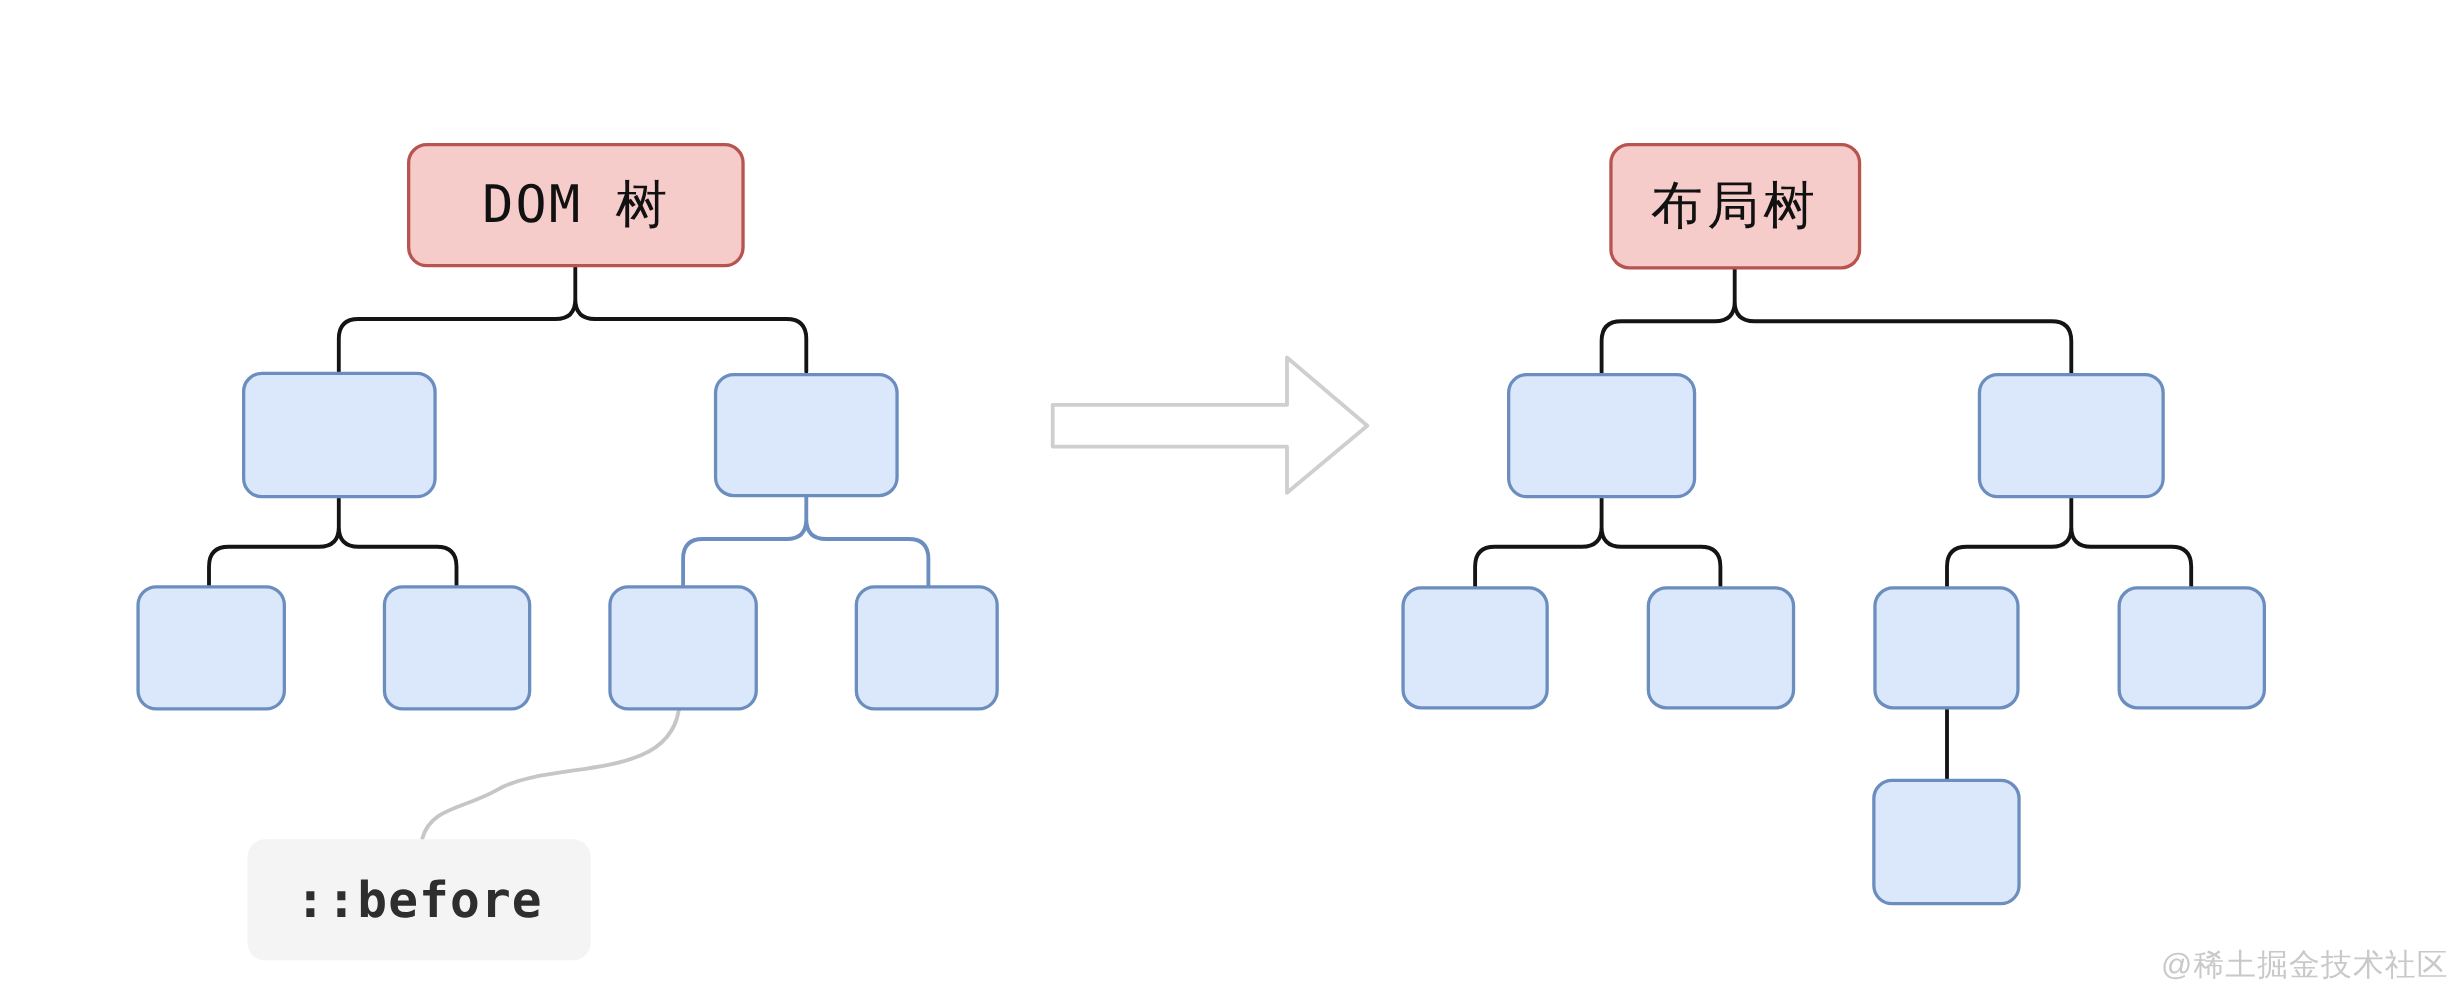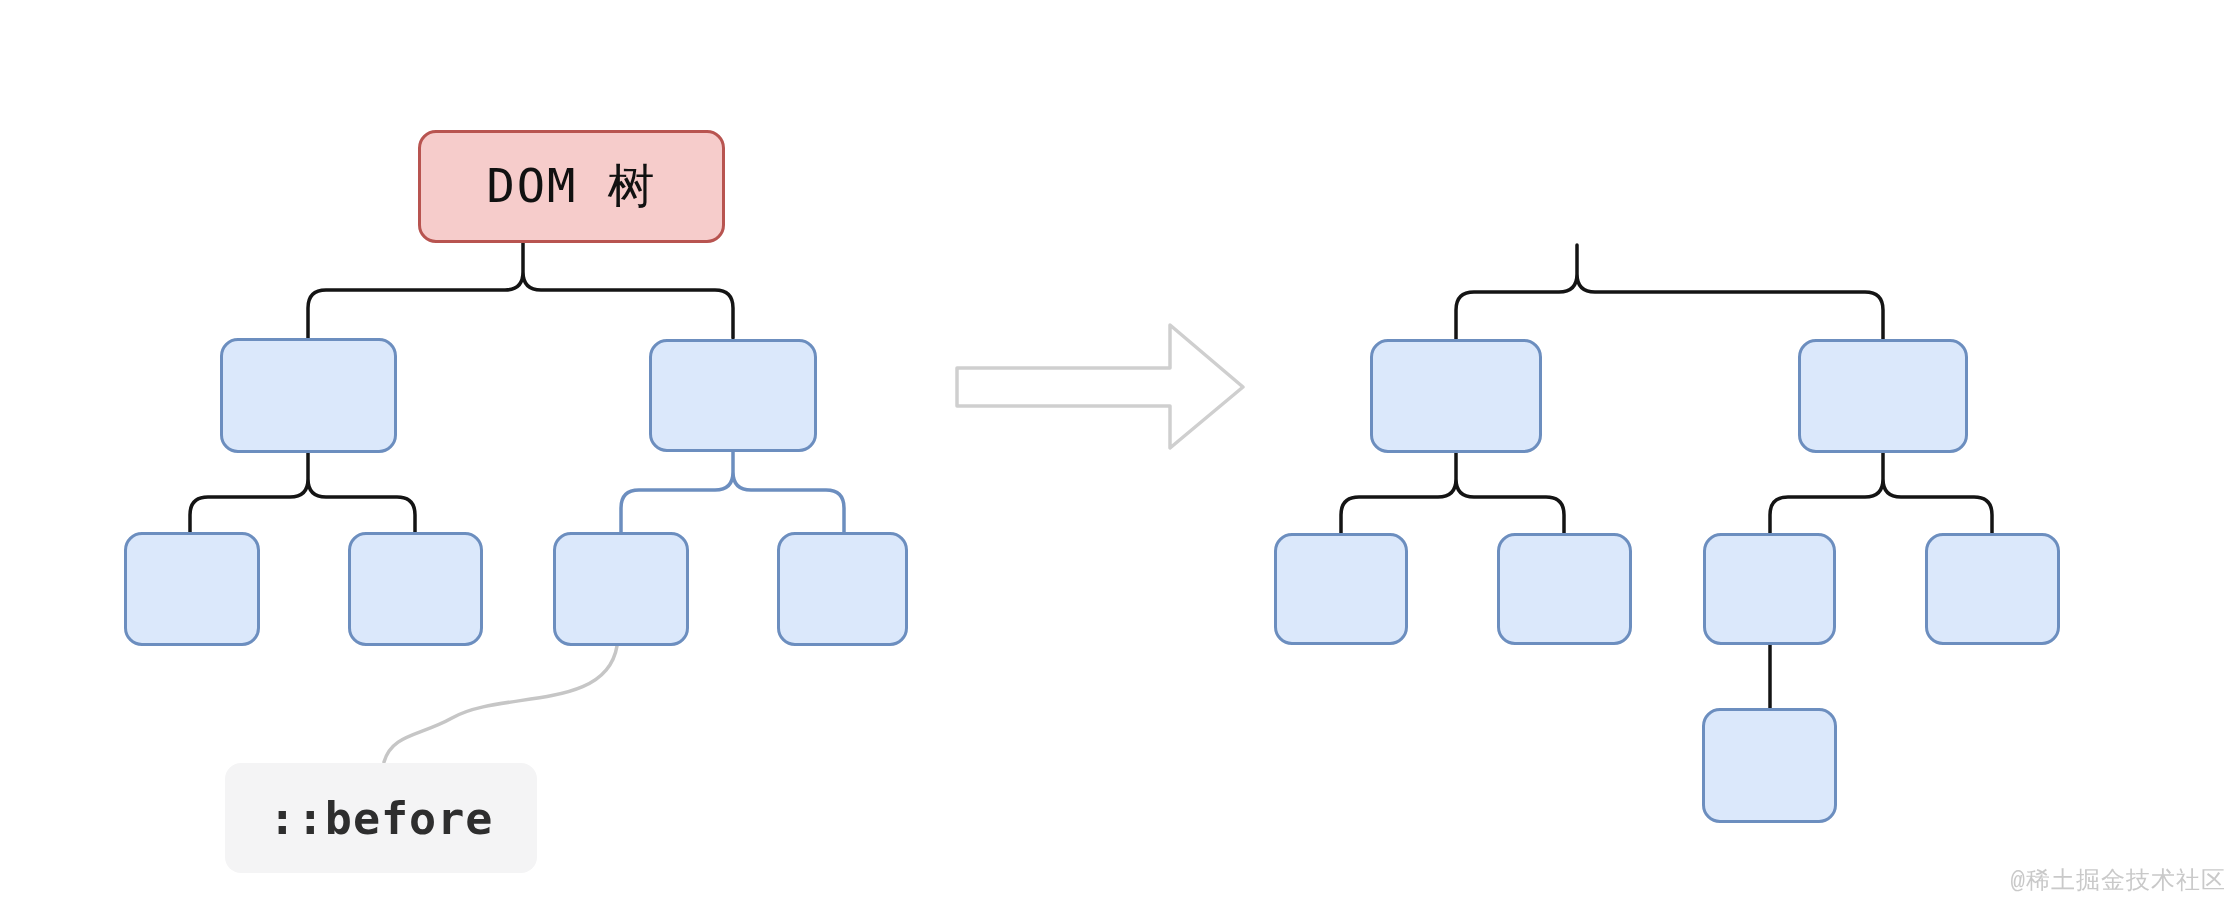--- a/index.html
+++ b/index.html
@@ -29,22 +29,22 @@
   }
   .pseudo-label{
     position:absolute;left:225px;top:763px;width:312px;height:110px;
     background:var(--label-bg);border-radius:16px;
     display:flex;align-items:center;justify-content:center;
     font-family:"DejaVu Sans Mono",monospace;font-size:45px;
     color:var(--label-fg);letter-spacing:1px;font-weight:bold;
   }
   .watermark{
     position:absolute;right:8px;bottom:8px;
-    color:var(--watermark);font-size:24px;letter-spacing:1px;
-    font-family:Liberation Mono, monospace;
+    color:var(--watermark);font-size:28px;letter-spacing:1px;
+    font-family:Liberation Sans, sans-serif;
   }
 </style>
 </head>
 <body>
 
 <div class="canvas">
 
   <svg class="connectors" viewBox="0 0 2234 904" fill="none">
 
     <path d="M523,243 V272 Q523,290 505,290 H326 Q308,290 308,308 V338 M523,272 Q523,290 541,290 H715 Q733,290 733,308 V338" stroke="#141414" stroke-width="3.5" stroke-linecap="round"></path>
@@ -59,34 +59,37 @@
 
     <path d="M1577,245 V274 Q1577,292 1559,292 H1474 Q1456,292 1456,310 V339 M1577,274 Q1577,292 1595,292 H1865 Q1883,292 1883,310 V339" stroke="#141414" stroke-width="3.5" stroke-linecap="round"></path>
 
     <path d="M1456,453 V479 Q1456,497 1438,497 H1359 Q1341,497 1341,515 V533 M1456,479 Q1456,497 1474,497 H1546 Q1564,497 1564,515 V533" stroke="#141414" stroke-width="3.5" stroke-linecap="round"></path>
 
     <path d="M1883,453 V479 Q1883,497 1865,497 H1788 Q1770,497 1770,515 V533 M1883,479 Q1883,497 1901,497 H1974 Q1992,497 1992,515 V533" stroke="#141414" stroke-width="3.5" stroke-linecap="round"></path>
 
     <path d="M1770,645 V708" stroke="#141414" stroke-width="3.5" stroke-linecap="round"></path>
   </svg>
 
-  <div class="node pink" style="left:370px;top:130px;width:307px;height:113px;margin-left:48px;">
+  <div class="node pink" style="left:370px;top:130px;width:307px;height:113px;">
     <span>DOM 树</span>
   </div>
   <div class="node blue" style="left:220px;top:338px;width:177px;height:115px;"></div>
   <div class="node blue" style="left:649px;top:339px;width:168px;height:113px;"></div>
   <div class="node blue" style="left:124px;top:532px;width:136px;height:114px;"></div>
   <div class="node blue" style="left:348px;top:532px;width:135px;height:114px;"></div>
   <div class="node blue" style="left:553px;top:532px;width:136px;height:114px;"></div>
   <div class="node blue" style="left:777px;top:532px;width:131px;height:114px;"></div>
 
   <div class="pseudo-label">
     <span>::before</span>
   </div>
 
+  <div class="node pink" style="left:1463px;top:130px;width:229px;height:115px;letter-spacing:4px;">
+    <span>布局树</span>
+  </div>
   <div class="node blue" style="left:1370px;top:339px;width:172px;height:114px;"></div>
   <div class="node blue" style="left:1798px;top:339px;width:170px;height:114px;"></div>
   <div class="node blue" style="left:1274px;top:533px;width:134px;height:112px;"></div>
   <div class="node blue" style="left:1497px;top:533px;width:135px;height:112px;"></div>
   <div class="node blue" style="left:1703px;top:533px;width:133px;height:112px;"></div>
   <div class="node blue" style="left:1925px;top:533px;width:135px;height:112px;"></div>
   <div class="node blue" style="left:1702px;top:708px;width:135px;height:115px;"></div>
 
   <div class="watermark">@稀土掘金技术社区</div>
 

